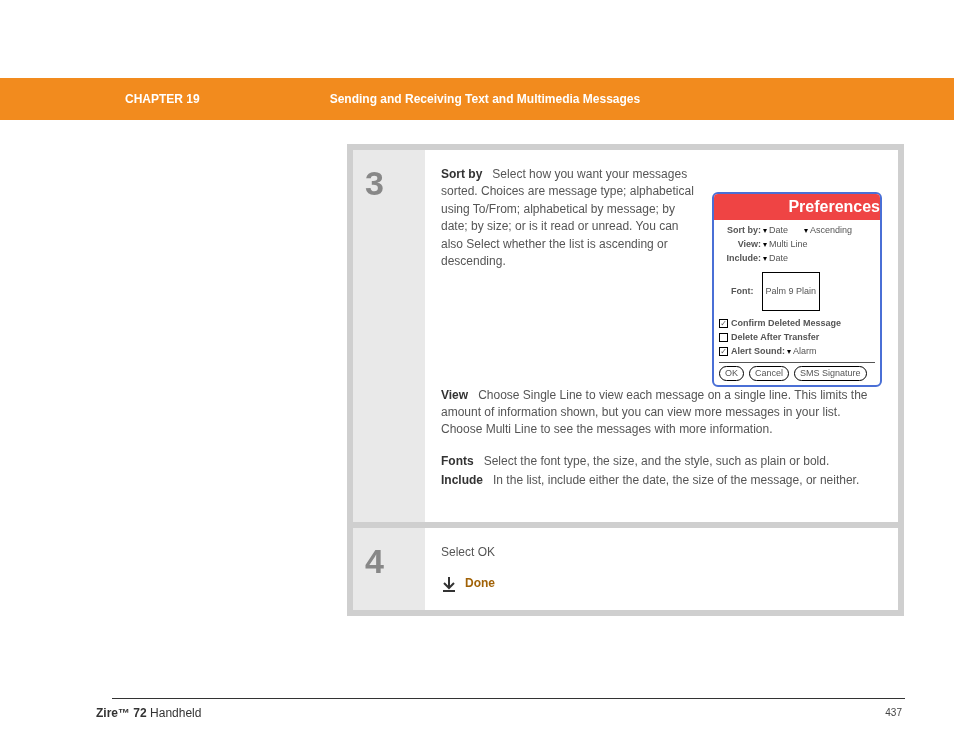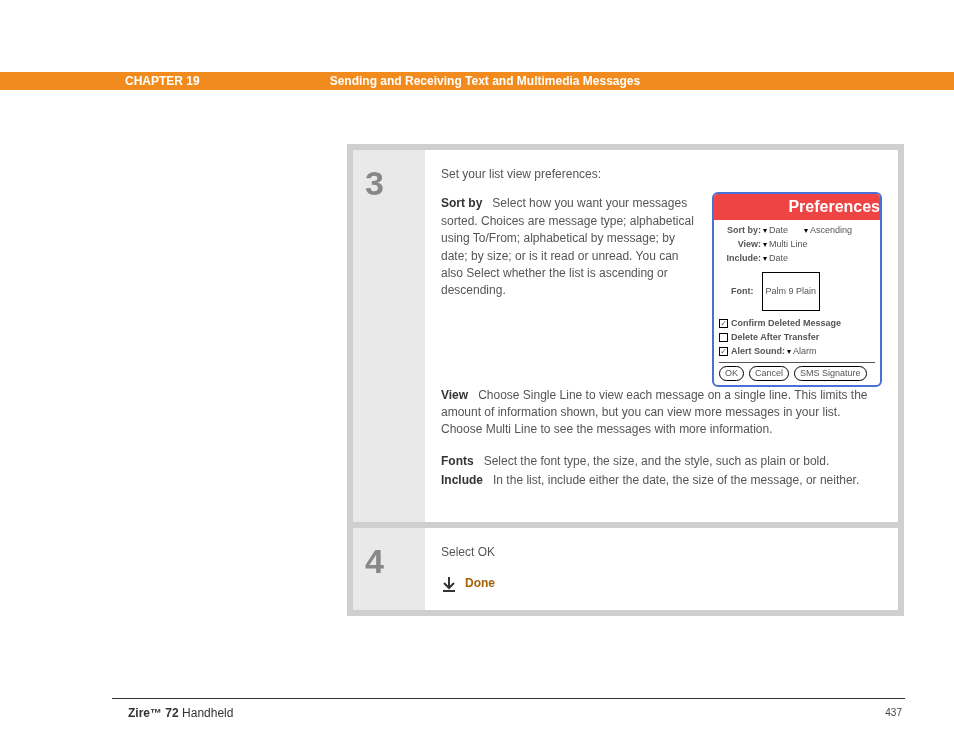--- a/index.html
+++ b/index.html
@@ -6,24 +6,24 @@
   body {
     font-family: Arial, Helvetica, sans-serif;
     background: #ffffff;
     width: 954px;
     height: 738px;
     position: relative;
     color: #333;
   }
   .header-bar {
     position: absolute;
-    top: 72px;
+    top: 78px;
     left: 0;
     width: 100%;
-    height: 18px;
+    height: 42px;
     background: #f28b1e;
     display: flex;
     align-items: center;
     color: #fff;
     font-size: 12px;
     font-weight: bold;
   }
   .header-chapter { margin-left: 125px; }
   .header-title { margin-left: 130px; }
   .content-box {
@@ -122,21 +122,21 @@
   .done-icon svg { display: block; }
   .footer-line {
     position: absolute;
     left: 112px;
     width: 793px;
     top: 698px;
     border-top: 1px solid #333;
   }
   .footer-left {
     position: absolute;
-    left: 128px;
+    left: 96px;
     top: 706px;
     font-size: 12px;
     color: #333;
   }
   .footer-left .brand { font-weight: bold; }
   .footer-right {
     position: absolute;
     right: 52px;
     top: 707px;
     font-size: 10px;
@@ -151,21 +151,20 @@
   <span class="header-title">Sending and Receiving Text and Multimedia Messages</span>
 </div>
 
 <div class="content-box">
 
   <div class="step-row">
     <div class="step-num-cell">3</div>
     <div class="step-body">
       <div class="top-flex">
         <div class="top-left">
-          <div class="intro-line">Set your list view preferences:</div>
           <div class="para">
             <span class="bold-lead">Sort by</span>&nbsp;&nbsp;&nbsp;<span>Select how you want your messages sorted. Choices are message type; alphabetical using To/From; alphabetical by message; by date; by size; or is it read or unread. You can also Select whether the list is ascending or descending.</span>
           </div>
         </div>
         <div class="top-right">
           <div class="prefs-window">
             <div class="prefs-title">Preferences</div>
             <div class="prefs-body">
               <div class="prefs-row">
                 <span class="prefs-label w-sort">Sort by:</span>

